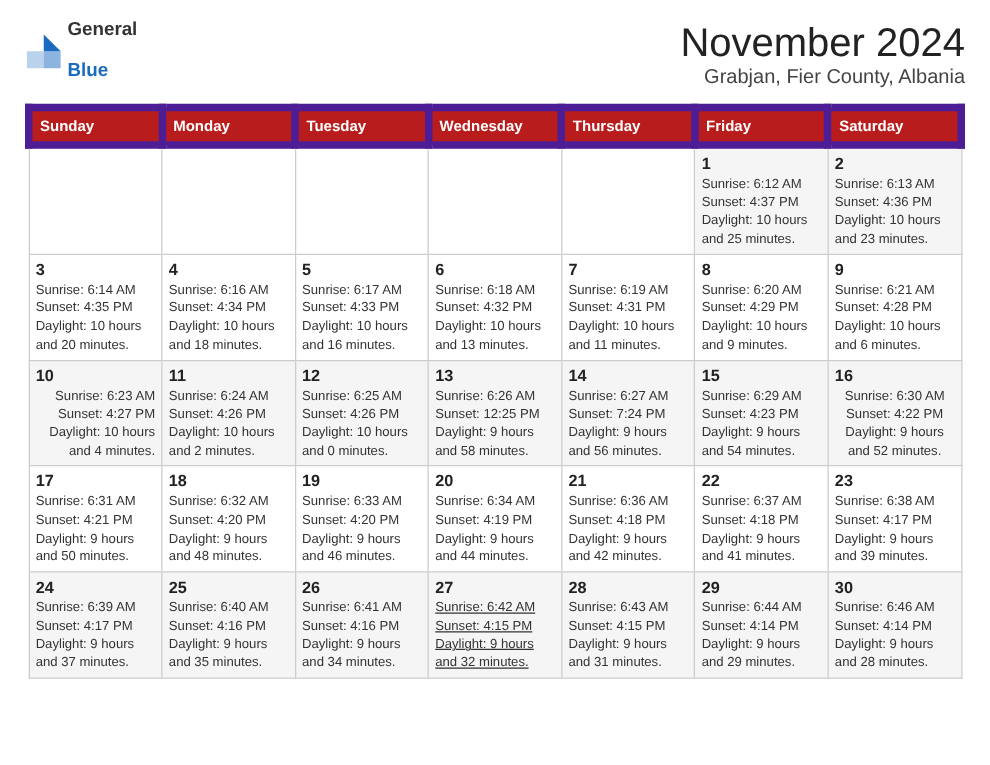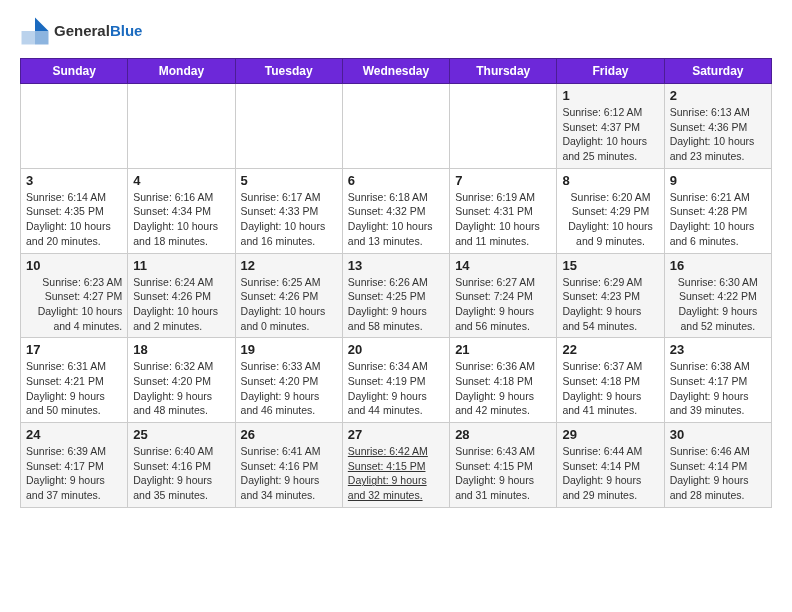--- a/index.html
+++ b/index.html
@@ -20,21 +20,23 @@
       align-items: flex-start;
       margin-bottom: 12px;
     }
     .logo {
       display: flex;
       align-items: center;
       gap: 4px;
     }
     .logo-text {
       display: flex;
+      flex-direction: column;
       line-height: 1.1;
+      gap: 16px;
     }
     .logo-general {
       font-size: 15px;
       font-weight: bold;
       color: #333;
     }
     .logo-blue {
       font-size: 15px;
       font-weight: bold;
       color: #1a6abf;
@@ -54,27 +56,27 @@
     .sub-title {
       font-size: 16px;
       color: #444;
     }
     .calendar {
       width: 100%;
       border-collapse: collapse;
       font-size: 11px;
     }
     .calendar thead tr th {
-      background: #6d28d9;
+      background: #b91c1c;
       color: #fff;
-      text-align: center;
+      text-align: left;
       padding: 5px 6px;
       font-size: 12px;
       font-weight: bold;
-      border: 1px solid #4c1d95;
+      border: 6px solid #4c1d95;
     }
     .calendar tbody tr td {
       border: 1px solid #ccc;
       vertical-align: top;
       padding: 4px 5px;
       width: calc(100% / 7);
       height: 80px;
       background: #fff;
     }
     .calendar tbody tr:nth-child(odd) td {
@@ -108,20 +110,24 @@
       <svg class="logo-icon" viewBox="0 0 40 40">
         <polygon points="20,2 38,20 20,20" fill="#1a6abf"></polygon>
         <polygon points="20,20 38,20 38,38 20,38" fill="#1a6abf" opacity="0.5"></polygon>
         <polygon points="2,20 20,20 20,38 2,38" fill="#1a6abf" opacity="0.3"></polygon>
       </svg>
       <div class="logo-text">
         <span class="logo-general">General</span>
         <span class="logo-blue">Blue</span>
       </div>
     </div>
+    <div class="title-area">
+      <div class="main-title">November 2024</div>
+      <div class="sub-title">Grabjan, Fier County, Albania</div>
+    </div>
   </div>
 
   <table class="calendar">
     <thead>
       <tr>
       <th>Sunday</th>
           <th>Monday</th>
           <th>Tuesday</th>
           <th>Wednesday</th>
           <th>Thursday</th>
@@ -182,21 +188,21 @@
           </td>
           <td>
             <span class="day-num">7</span>
             <div class="day-detail" style="white-space: pre-line;">Sunrise: 6:19 AM
 Sunset: 4:31 PM
 Daylight: 10 hours
 and 11 minutes.</div>
           </td>
           <td>
             <span class="day-num">8</span>
-            <div class="day-detail" style="white-space: pre-line; text-align: center;">Sunrise: 6:20 AM
+            <div class="day-detail" style="white-space: pre-line;">Sunrise: 6:20 AM
 Sunset: 4:29 PM
 Daylight: 10 hours
 and 9 minutes.</div>
           </td>
           <td>
             <span class="day-num">9</span>
             <div class="day-detail" style="white-space: pre-line;">Sunrise: 6:21 AM
 Sunset: 4:28 PM
 Daylight: 10 hours
 and 6 minutes.</div>
@@ -220,21 +226,21 @@
           <td>
             <span class="day-num">12</span>
             <div class="day-detail" style="white-space: pre-line;">Sunrise: 6:25 AM
 Sunset: 4:26 PM
 Daylight: 10 hours
 and 0 minutes.</div>
           </td>
           <td>
             <span class="day-num">13</span>
             <div class="day-detail" style="white-space: pre-line;">Sunrise: 6:26 AM
-Sunset: 4:25 PM
+Sunset: 12:25 PM
 Daylight: 9 hours
 and 58 minutes.</div>
           </td>
           <td>
             <span class="day-num">14</span>
             <div class="day-detail" style="white-space: pre-line;">Sunrise: 6:27 AM
 Sunset: 7:24 PM
 Daylight: 9 hours
 and 56 minutes.</div>
           </td>

